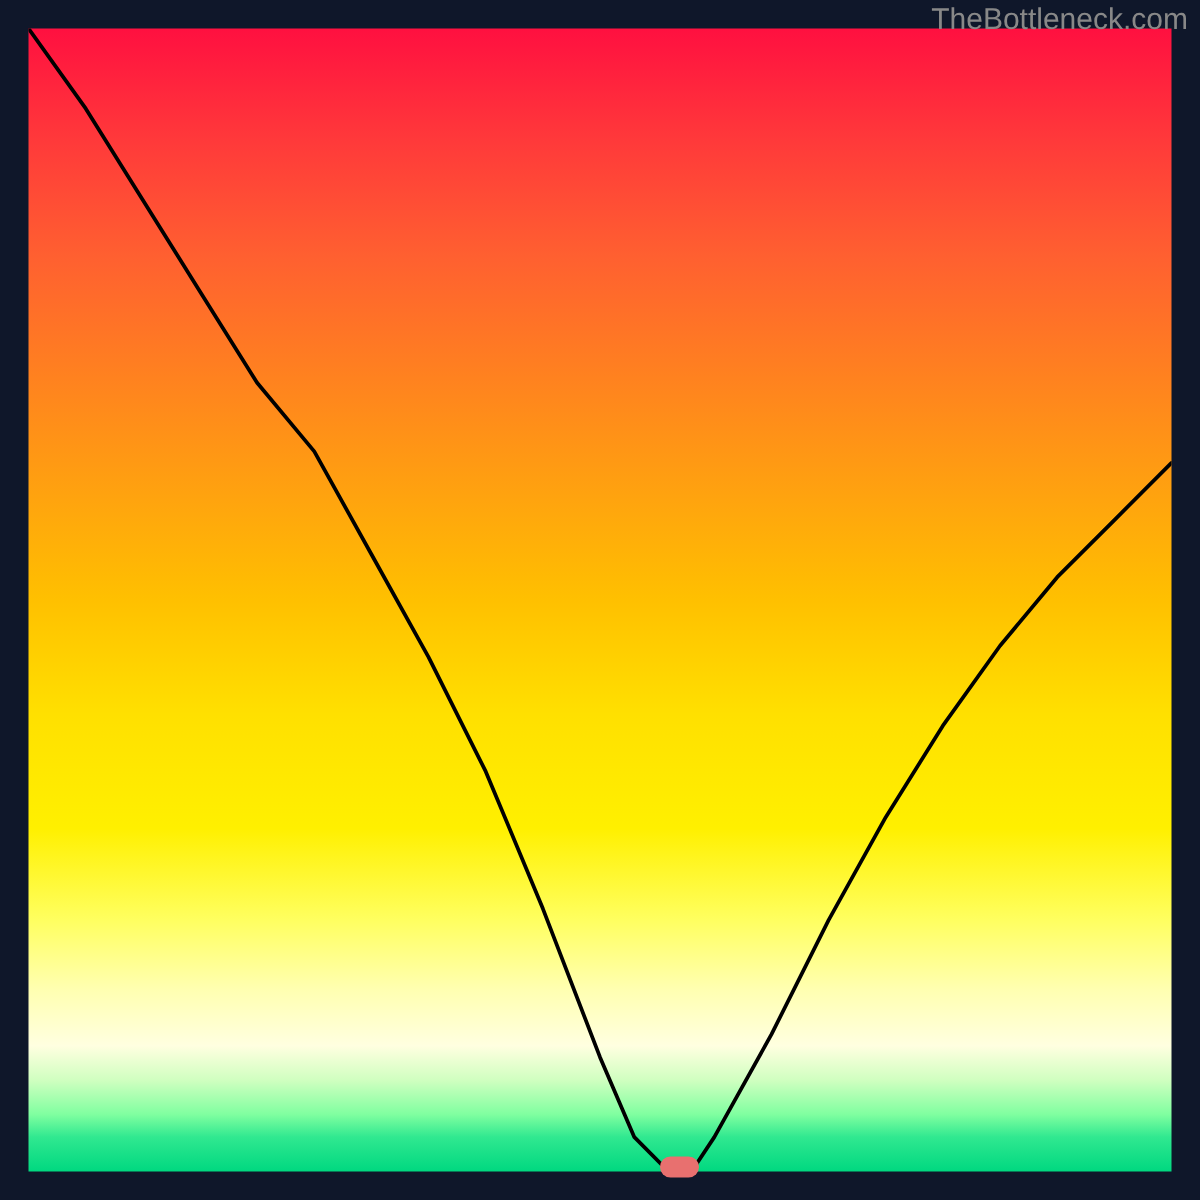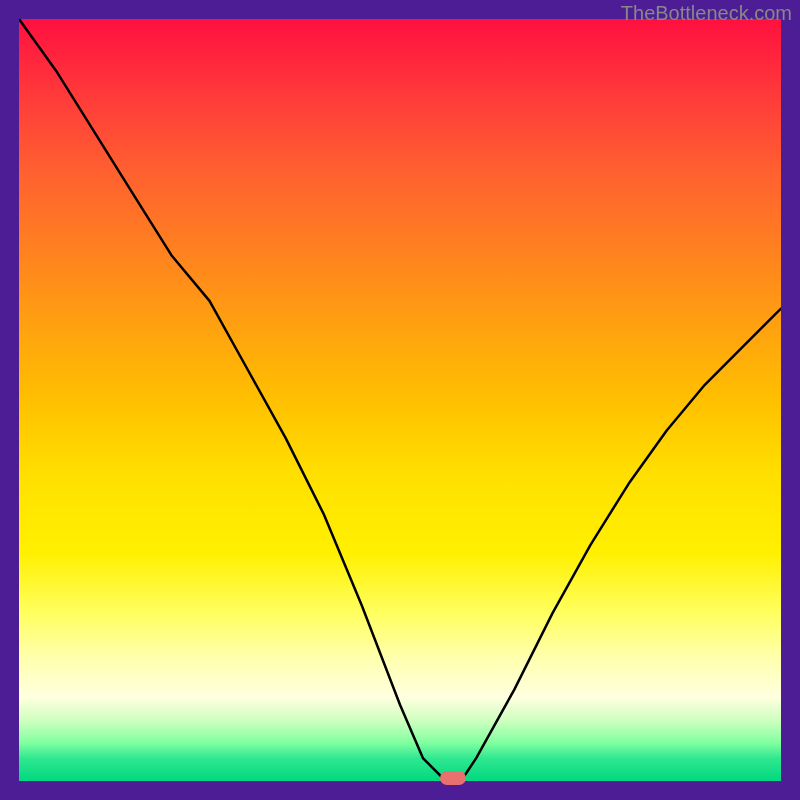--- a/index.html
+++ b/index.html
@@ -7,21 +7,21 @@
     padding: 0;
     width: 800px;
     height: 800px;
     overflow: hidden;
     font-family: Arial, sans-serif;
   }
   .chart-container {
     width: 800px;
     height: 800px;
     position: relative;
-    background: #4c1d95;
+    background: #0f172a;
   }
   .plot-area {
     position: absolute;
     left: 19px;
     top: 19px;
     width: 762px;
     height: 762px;
     background: linear-gradient(to bottom,
       #ff1040 0%,
       #ff3a3a 10%,

